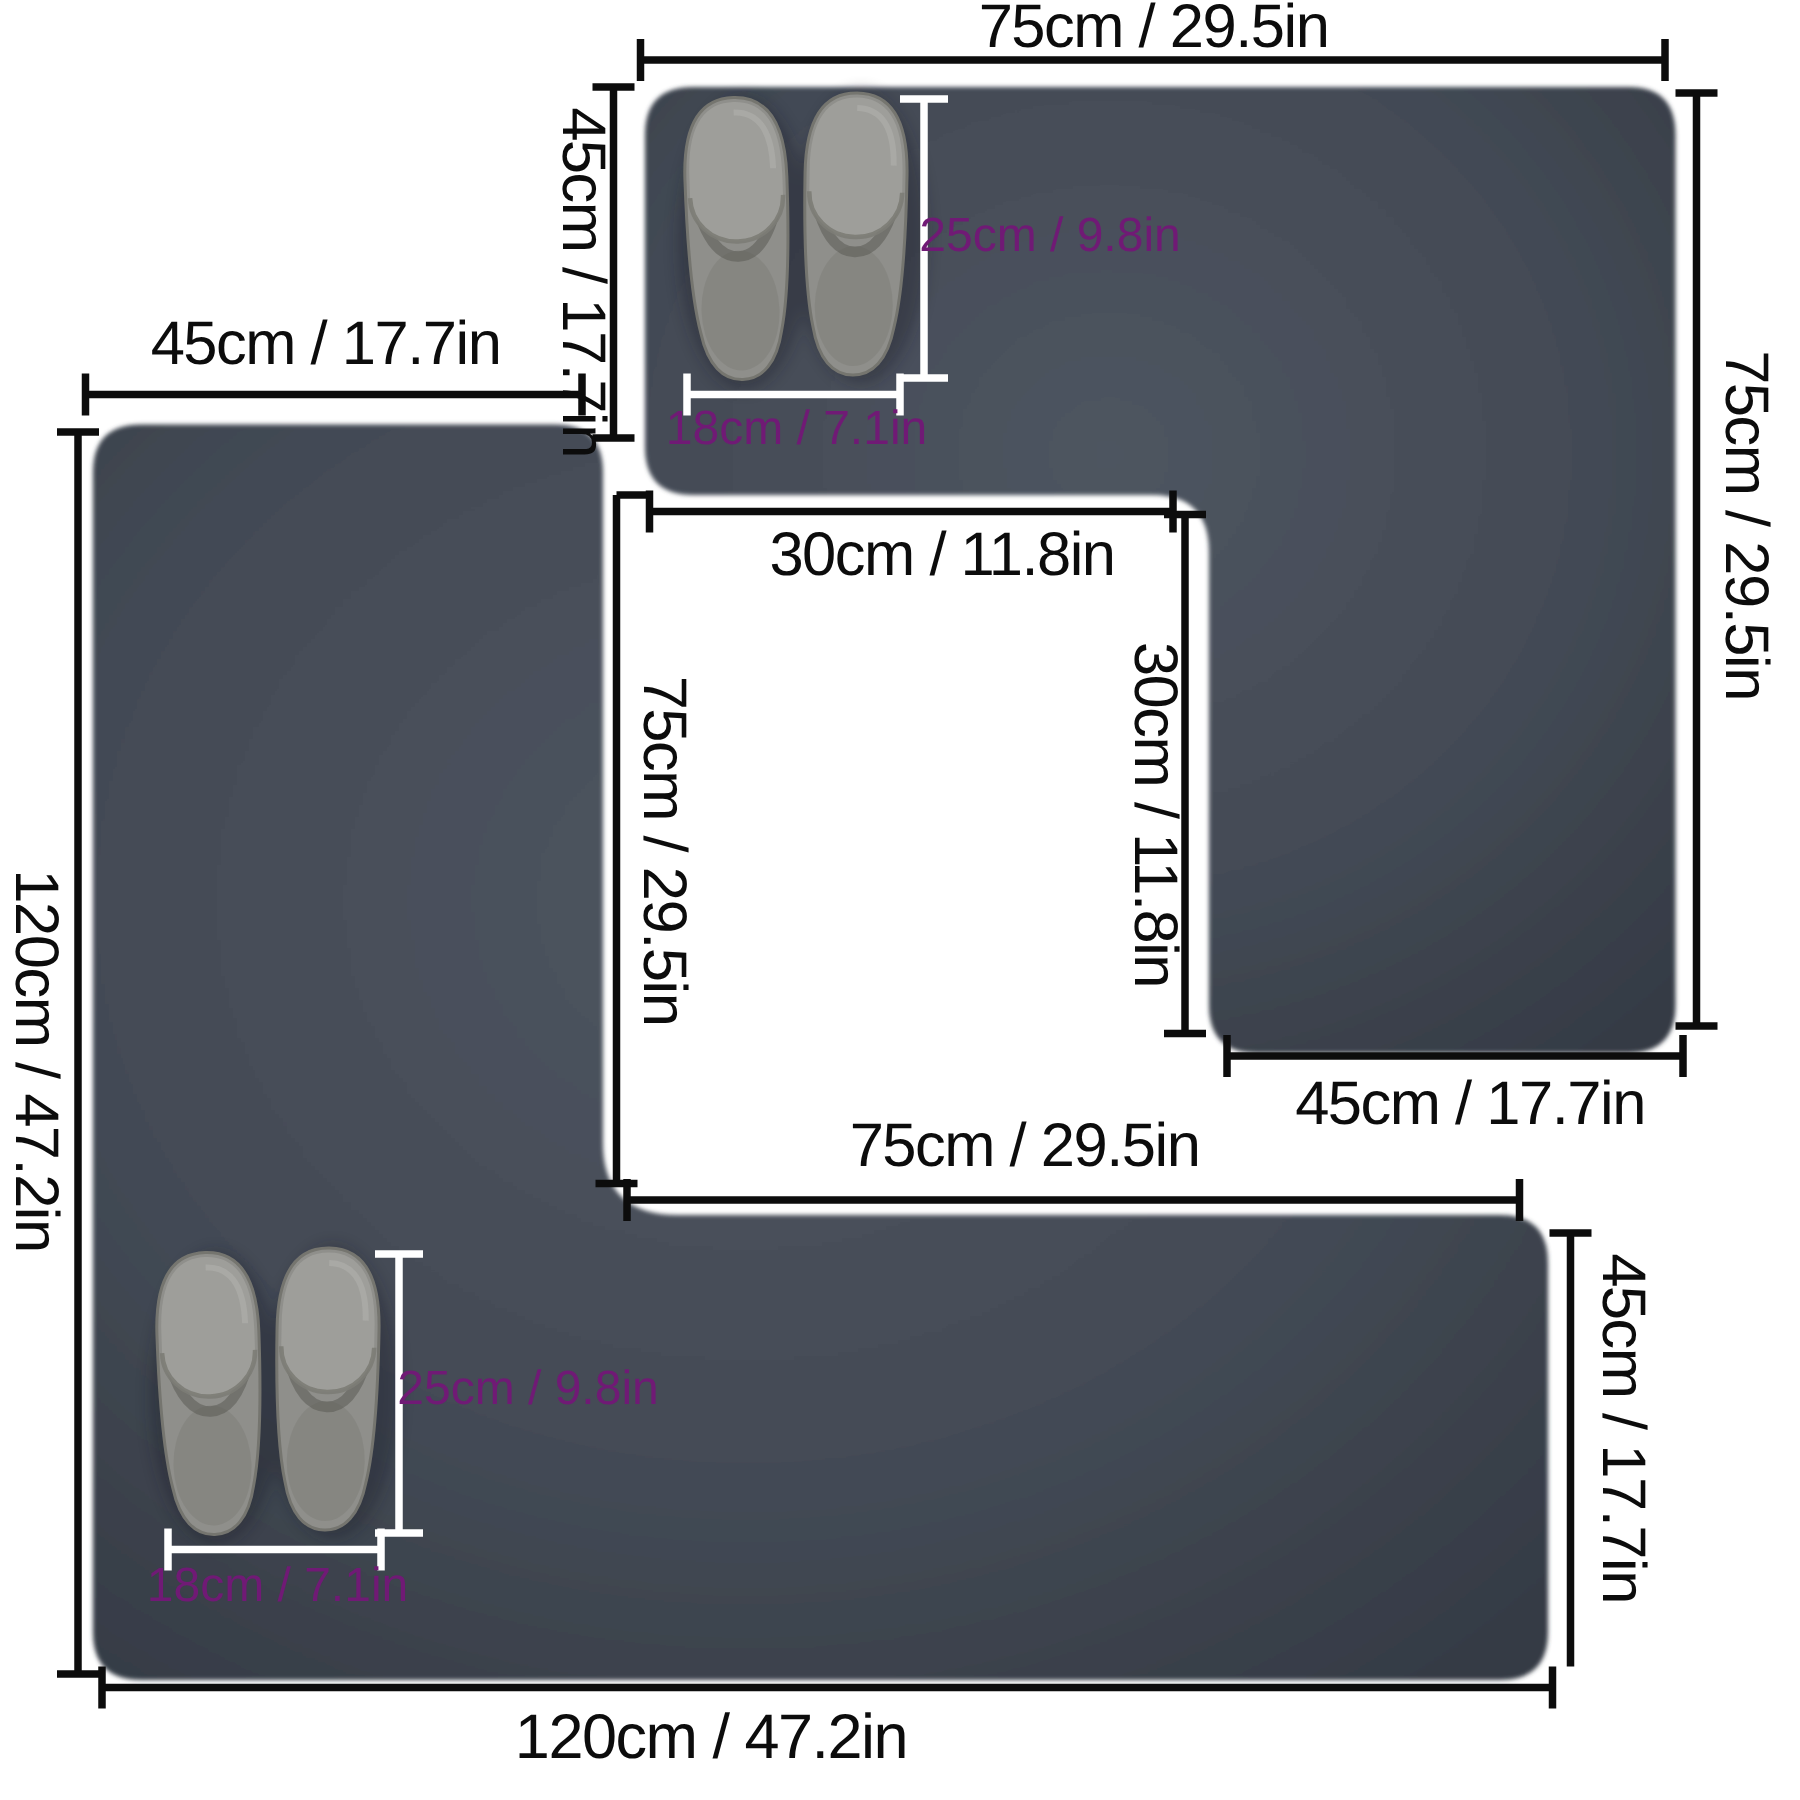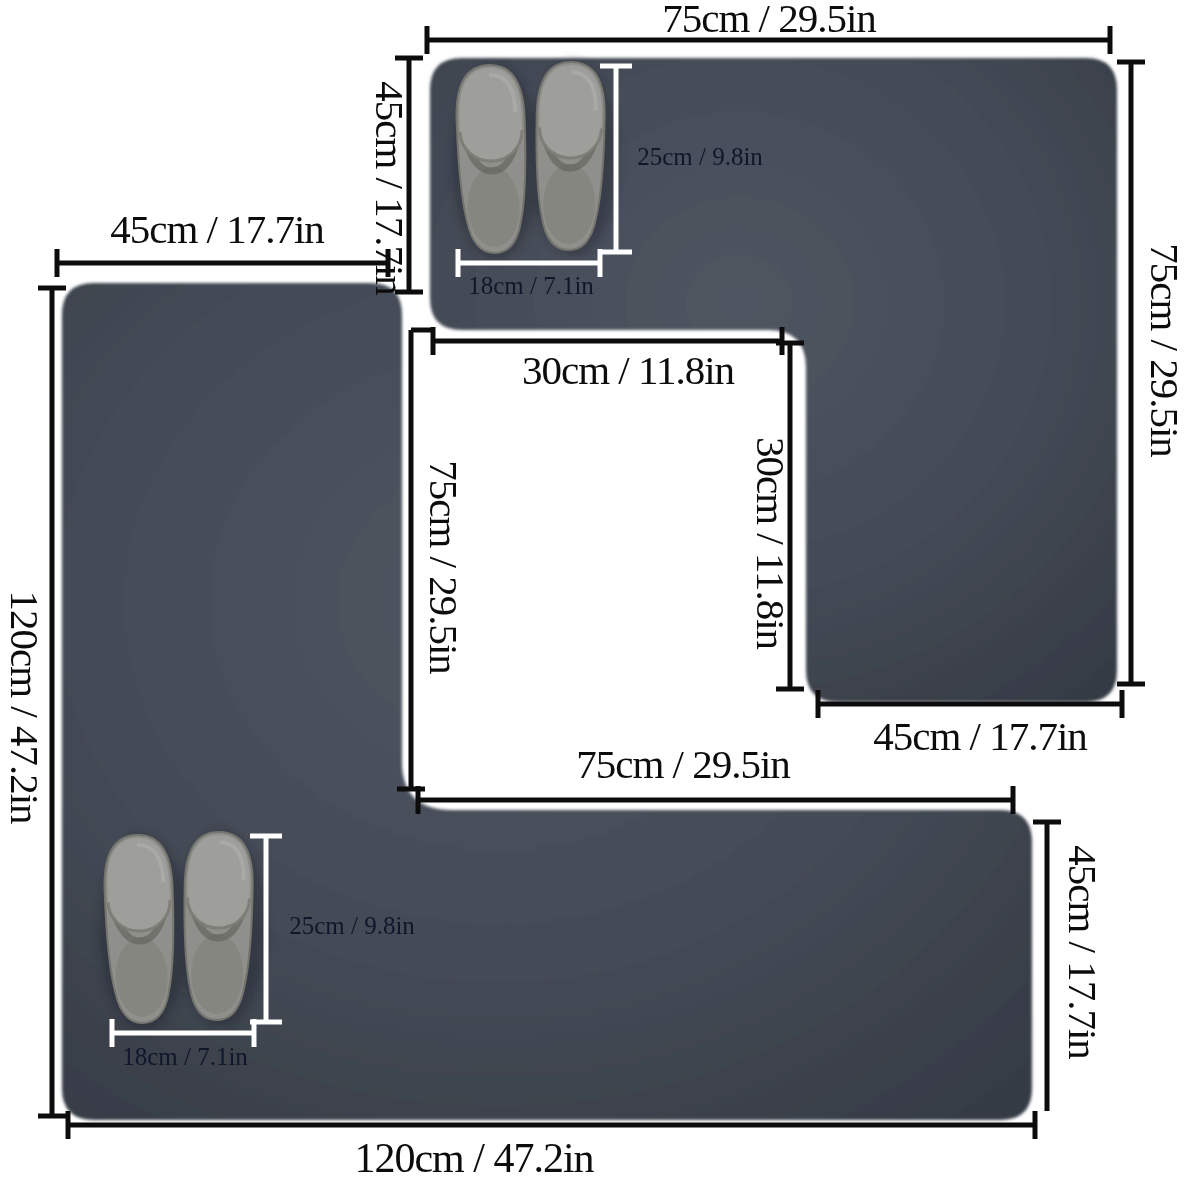--- a/index.html
+++ b/index.html
@@ -1,27 +1,27 @@
 <!DOCTYPE html>
 <html><head>
 <meta charset="utf-8">
 <style>
   html,body{margin:0;padding:0;background:#ffffff;}
   .stage{
     position:relative;width:1200px;height:1200px;background:#ffffff;overflow:hidden;
-    font-family:Liberation Serif, serif;
+    font-family:Liberation Sans, sans-serif;
   }
   .stage svg{position:absolute;left:0;top:0;}
   .lbl{
     position:absolute;white-space:nowrap;line-height:1;
     font-size:41px;color:#0c0c0c;letter-spacing:-1px;
     transform:translate(-50%,-50%);
   }
   .lbl.rot{transform:translate(-50%,-50%) rotate(90deg);}
-  .lbl.white{color:#0f172a;font-size:25px;letter-spacing:0;}
+  .lbl.white{color:#701a75;font-size:32px;letter-spacing:0;}
   .lbl.big{font-size:42px;}
 </style>
 </head>
 <body>
 
 <div class="stage">
 
   <svg width="1200" height="1200" viewBox="0 0 1200 1200">
     <defs>
       <radialGradient id="matGrad" cx="45%" cy="38%" r="80%">

